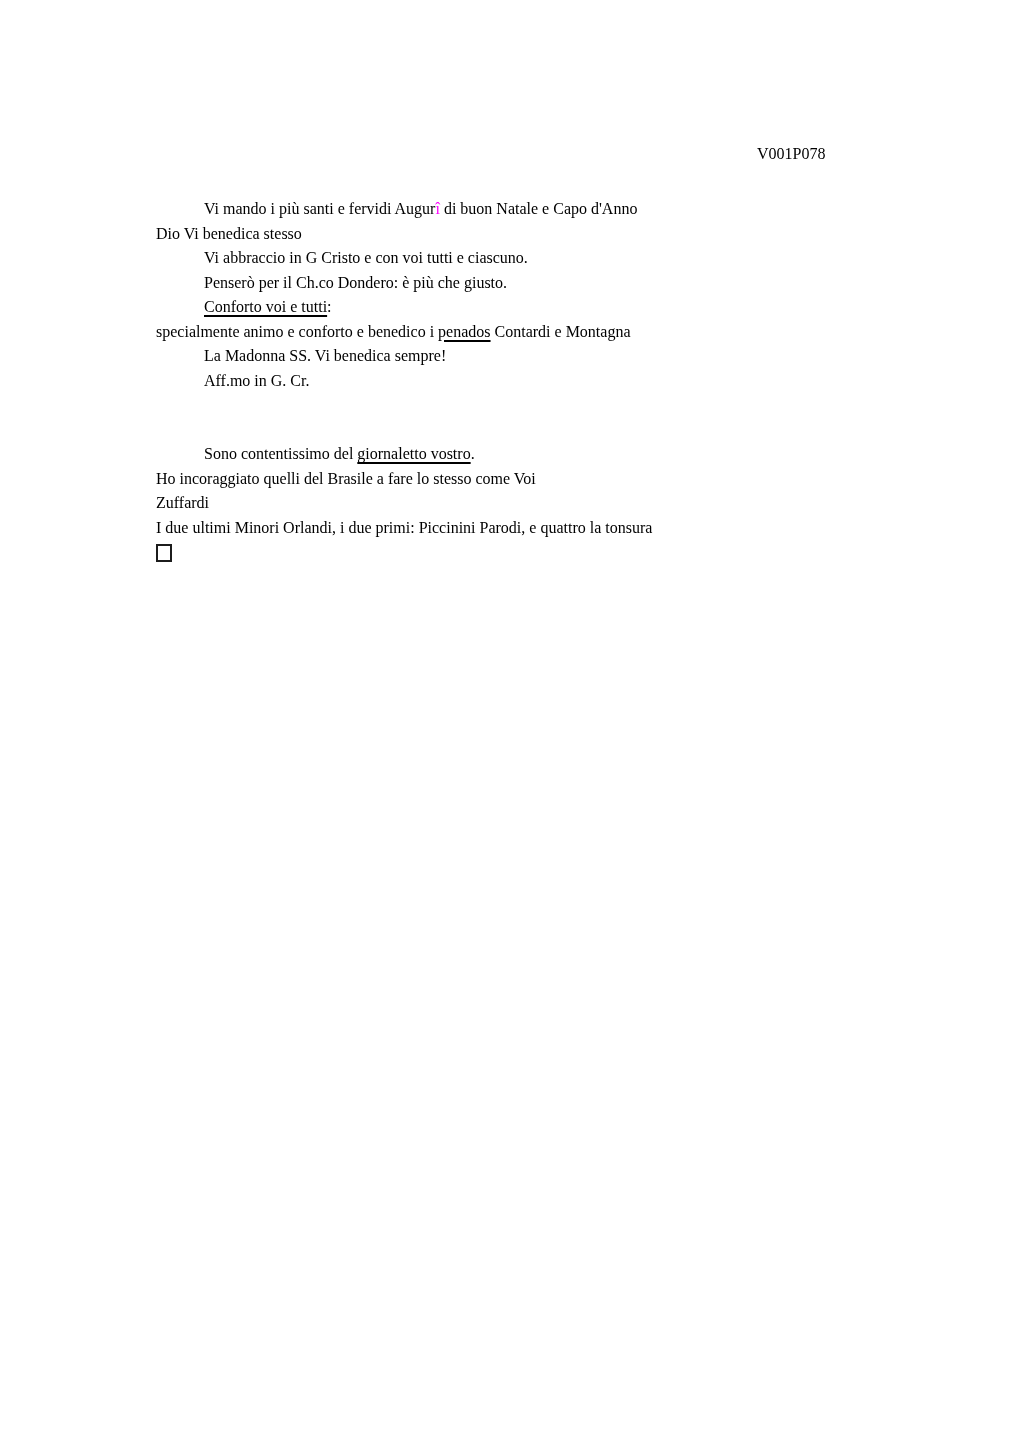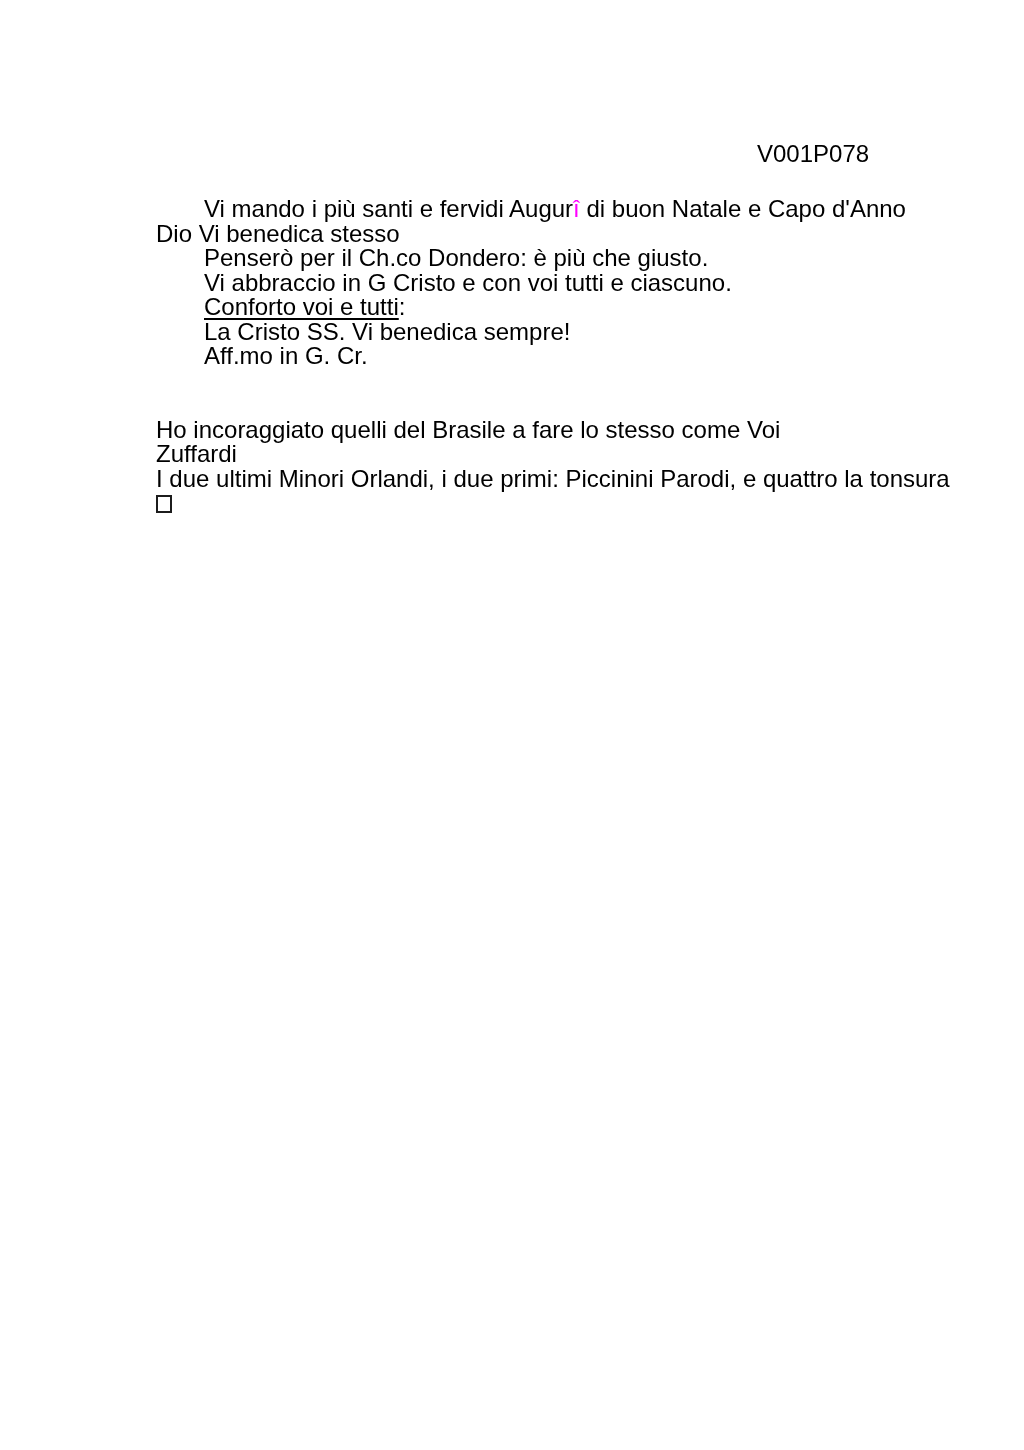--- a/index.html
+++ b/index.html
@@ -6,22 +6,22 @@
     margin: 0;
     padding: 0;
     background: #ffffff;
   }
   .page {
     position: relative;
     width: 1024px;
     height: 1168px;
     background: #ffffff;
     overflow: hidden;
-    font-family: Liberation Sans, sans-serif;
-    font-size: 24px;
+    font-family: Liberation Serif, serif;
+    font-size: 16px;
     color: #000000;
   }
   .page-code {
     position: absolute;
     left: 757px;
     top: 142px;
     line-height: 24.5px;
     white-space: pre;
   }
   .doc-body {
@@ -48,25 +48,27 @@
   }
 </style>
 </head>
 <body>
 
 <div class="page">
   <div class="page-code">V001P078</div>
   <div class="doc-body">
       <div class="line indent"><span>Vi mando i più santi e fervidi Augur</span><span class="magenta">î</span><span> di buon Natale e Capo d'Anno</span></div>
       <div class="line"><span>Dio Vi benedica stesso</span></div>
+      <div class="line indent"><span>Vi abbraccio in G Cristo e con voi tutti e ciascuno.</span></div>
       <div class="line indent"><span>Penserò per il Ch.co Dondero: è più che giusto.</span></div>
-      <div class="line indent"><span>Vi abbraccio in G Cristo e con voi tutti e ciascuno.</span></div>
       <div class="line indent"><span class="u">Conforto voi e tutti</span><span>:</span></div>
-      <div class="line indent"><span>La Cristo SS. Vi benedica sempre!</span></div>
+      <div class="line"><span>specialmente animo e conforto e benedico i </span><span class="u">penados</span><span> Contardi e Montagna</span></div>
+      <div class="line indent"><span>La Madonna SS. Vi benedica sempre!</span></div>
       <div class="line indent"><span>Aff.mo in G. Cr.</span></div>
       <div class="line"></div>
       <div class="line"></div>
+      <div class="line indent"><span>Sono contentissimo del </span><span class="u">giornaletto vostro</span><span>.</span></div>
       <div class="line"><span>Ho incoraggiato quelli del Brasile a fare lo stesso come Voi</span></div>
       <div class="line"><span>Zuffardi</span></div>
       <div class="line"><span>I due ultimi Minori Orlandi, i due primi: Piccinini Parodi, e quattro la tonsura</span></div>
       <div class="line"><span class="glyph-box"></span></div>
     </div>
 </div>
 
 </body></html>

